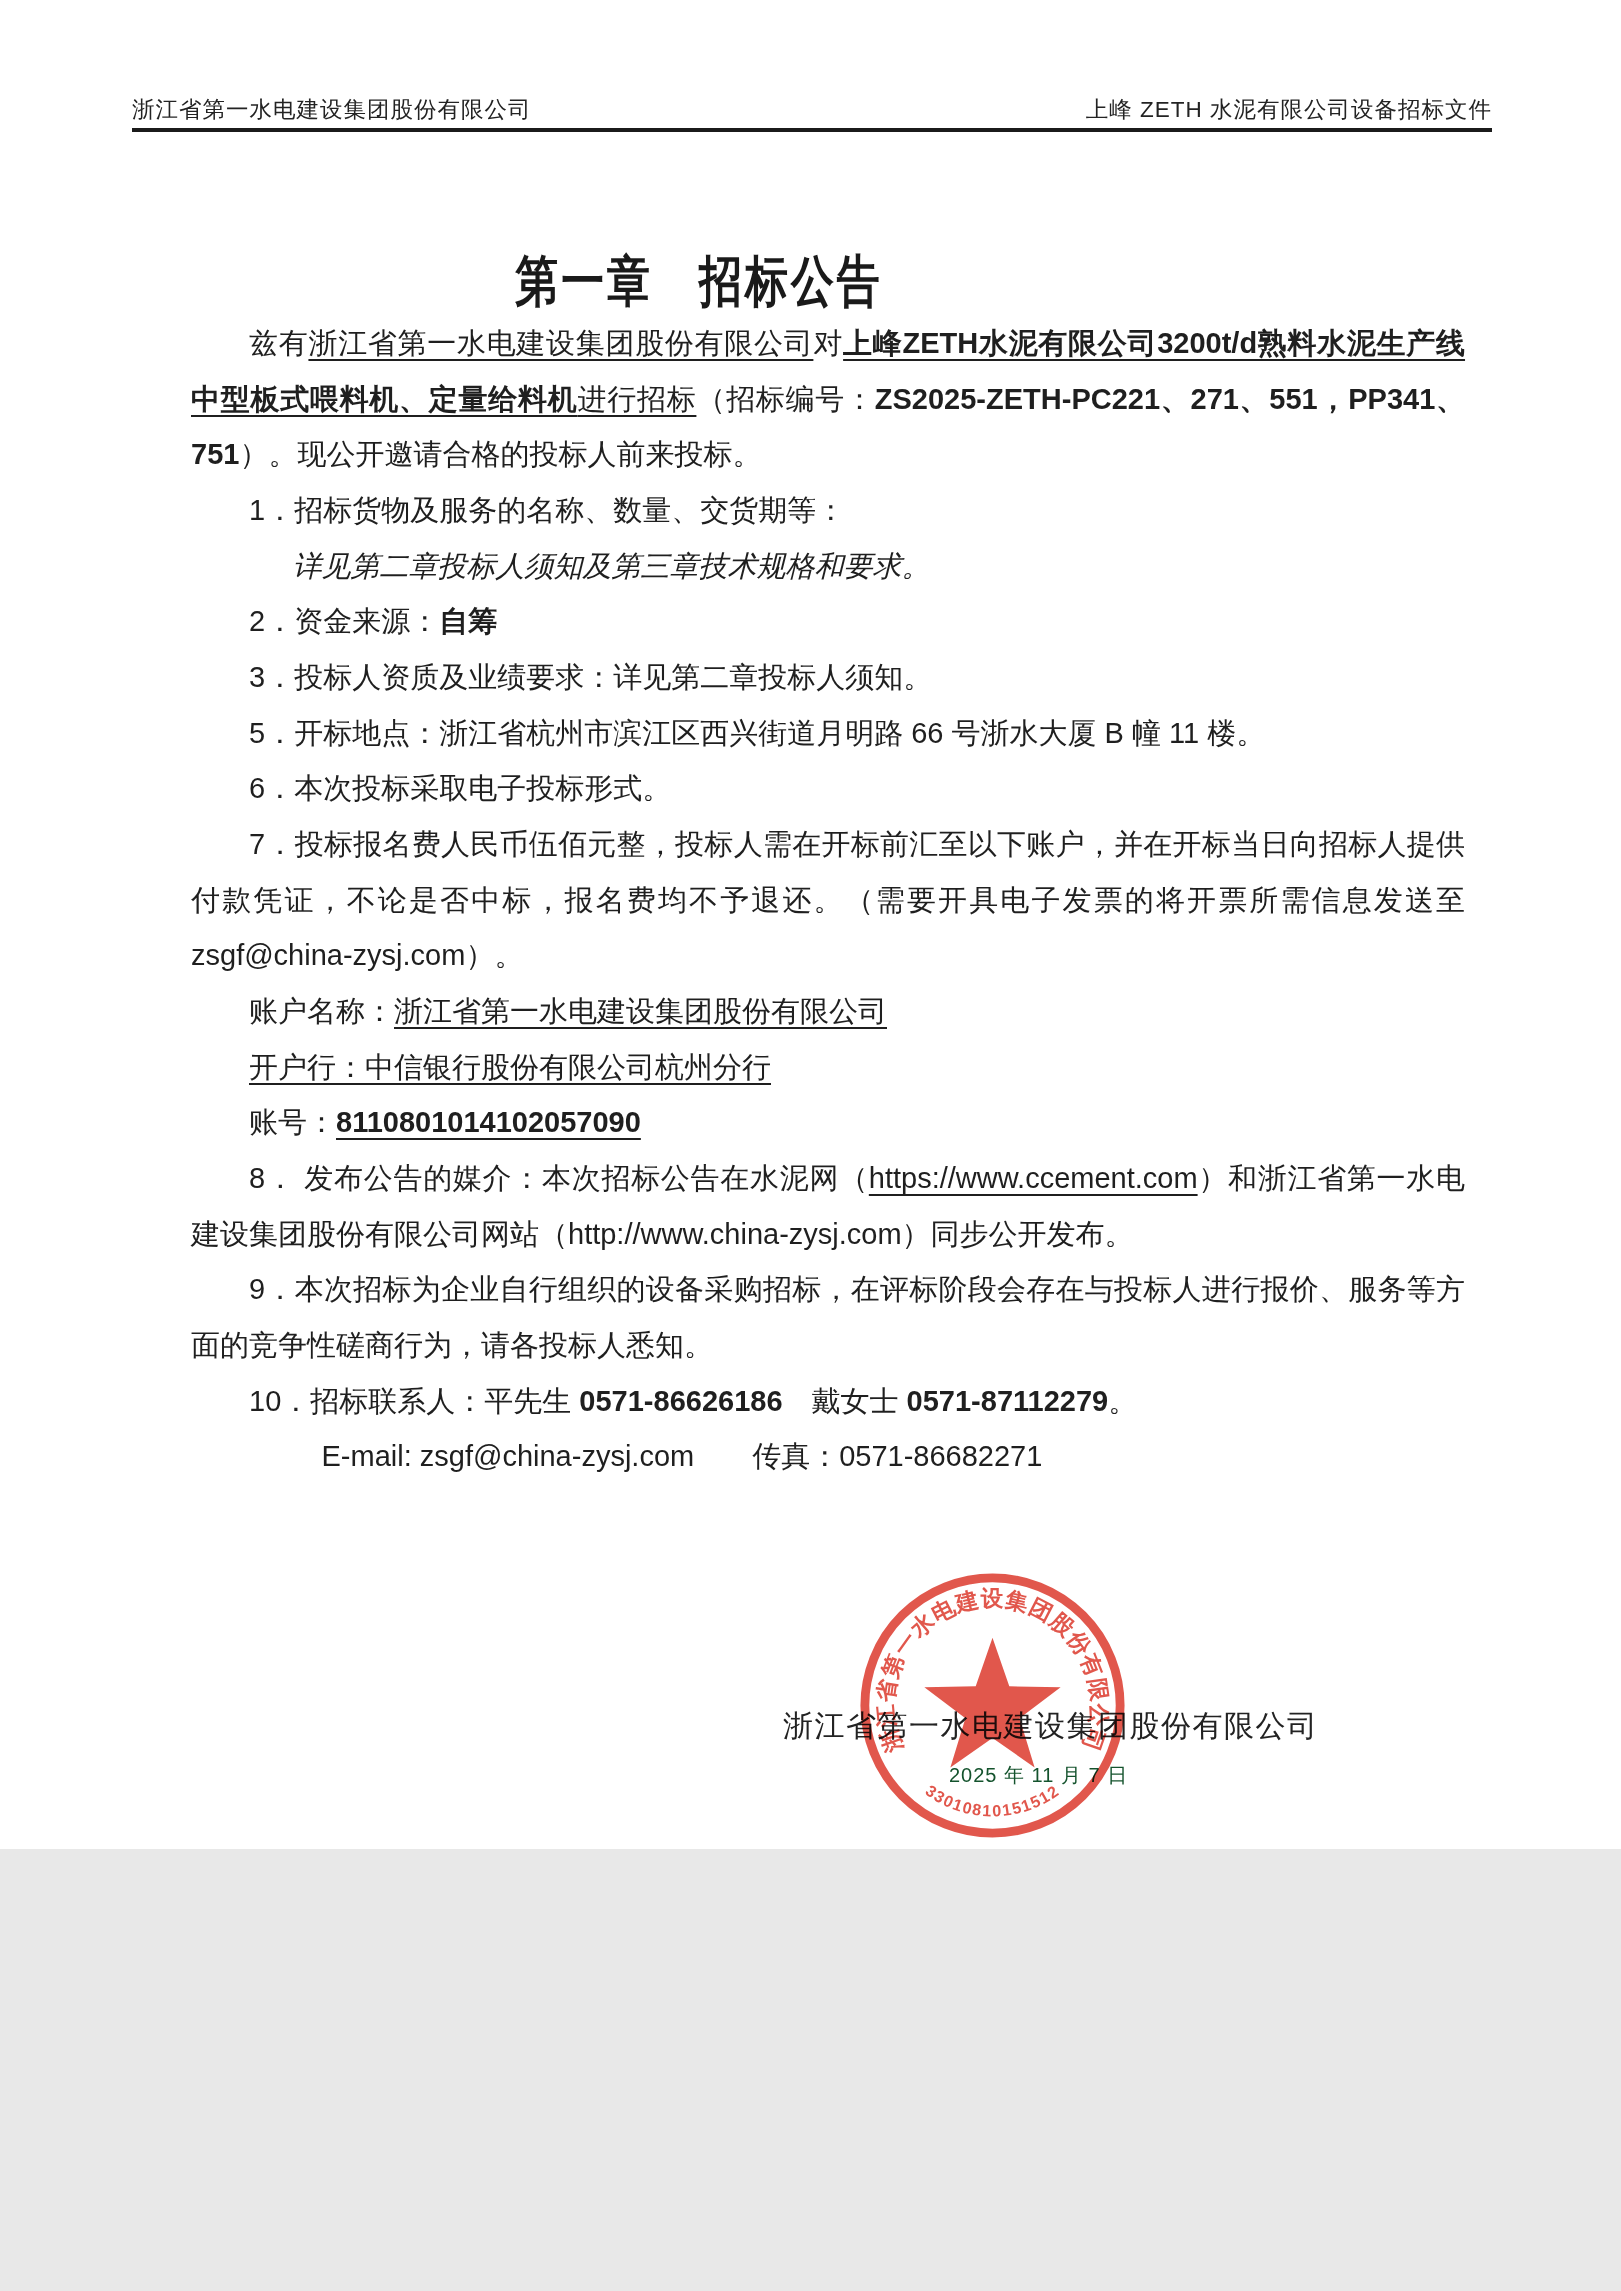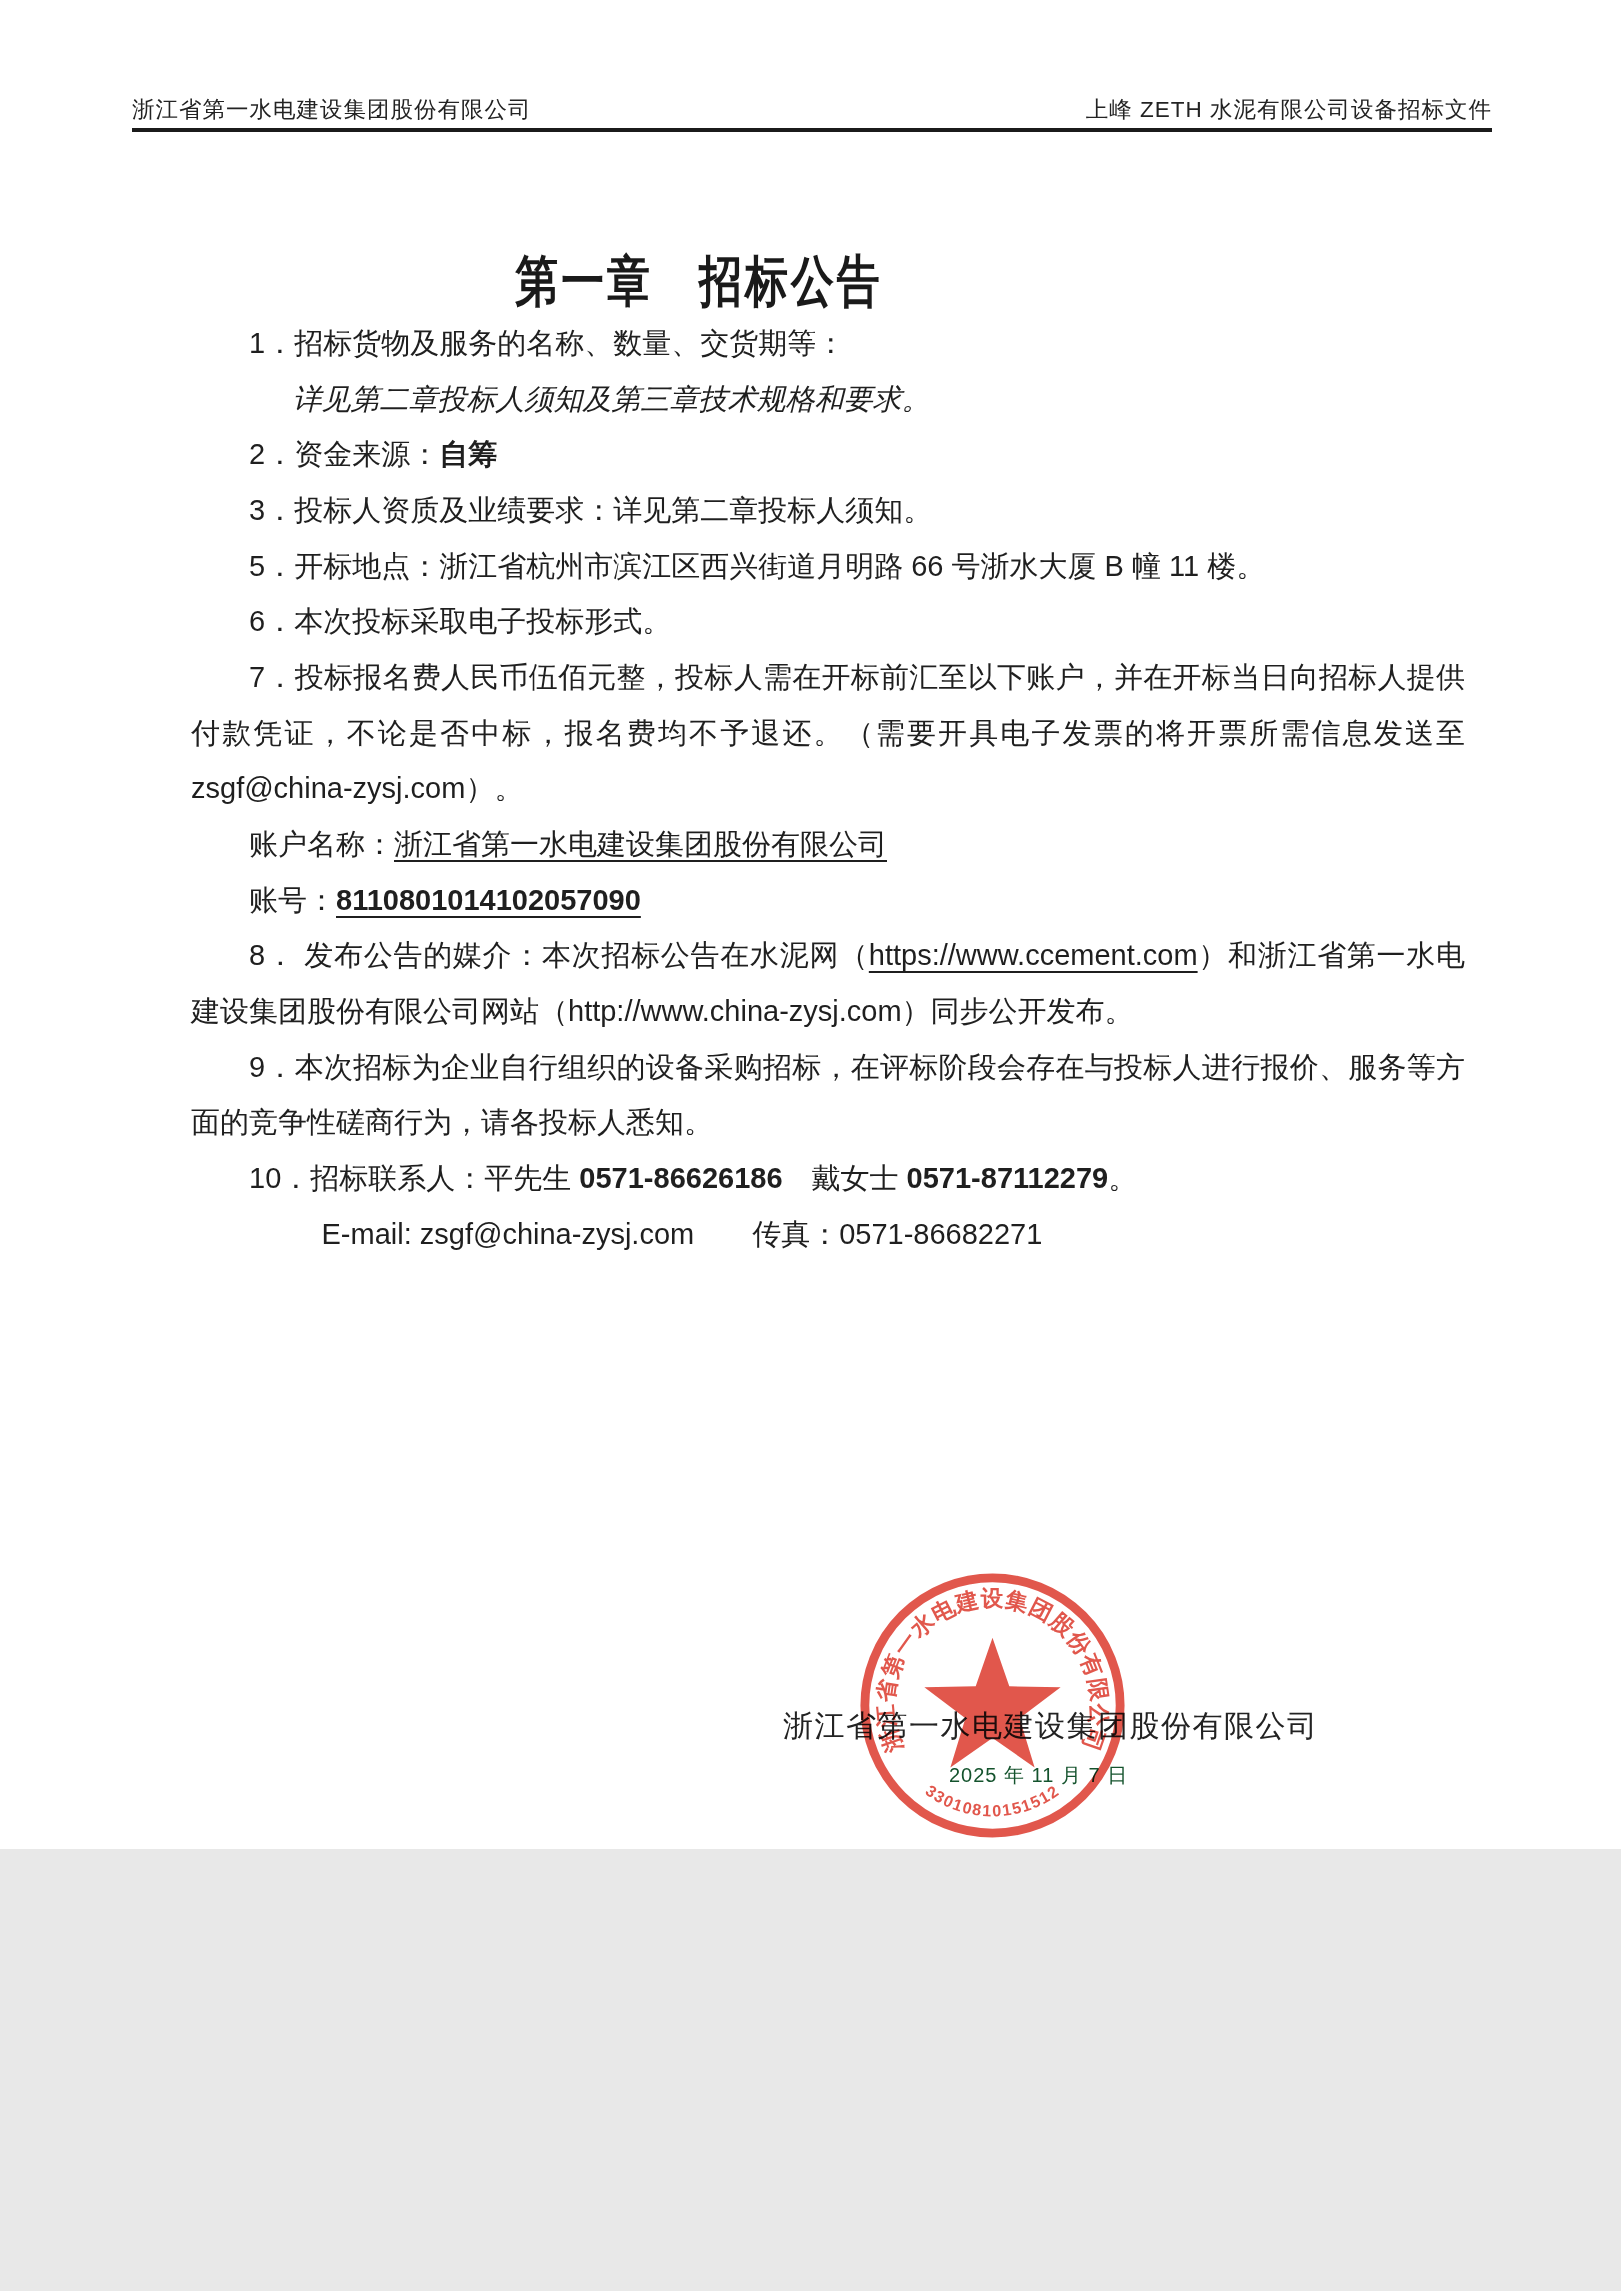--- a/index.html
+++ b/index.html
@@ -71,28 +71,30 @@
 
   <div class="hdr">
     <span>浙江省第一水电建设集团股份有限公司</span>
     <span>上峰 ZETH 水泥有限公司设备招标文件</span>
   </div>
   <div class="hdr-rule"></div>
 
   <h1 class="title">第一章　招标公告</h1>
 
   <main class="content" id="body-content">
+      <p class="para"><span>兹有</span><span class="u">浙江省第一水电建设集团股份有限公司</span><span>对</span><span class="b u">上峰ZETH水泥有限公司3200t/d熟料水泥生产线中型板式喂料机、定量给料机</span><span class="u">进行招标</span><span>（招标编号：</span><span class="b">ZS2025-ZETH-PC221、271、551，PP341、751</span><span>）。现公开邀请合格的投标人前来投标。</span></p>
       <p class="item"><span>1．招标货物及服务的名称、数量、交货期等：</span></p>
       <p class="cont"><span>详见第二章投标人须知及第三章技术规格和要求。</span></p>
       <p class="item"><span>2．资金来源：</span><span class="b">自筹</span></p>
       <p class="item"><span>3．投标人资质及业绩要求：详见第二章投标人须知。</span></p>
       <p class="item"><span>5．开标地点：浙江省杭州市滨江区西兴街道月明路 66 号浙水大厦 B 幢 11 楼。</span></p>
       <p class="item"><span>6．本次投标采取电子投标形式。</span></p>
       <p class="item"><span>7．投标报名费人民币伍佰元整，投标人需在开标前汇至以下账户，并在开标当日向招标人提供付款凭证，不论是否中标，报名费均不予退还。（需要开具电子发票的将开票所需信息发送至 zsgf@china-zysj.com）。</span></p>
       <p class="item"><span>账户名称：</span><span class="u">浙江省第一水电建设集团股份有限公司</span></p>
+      <p class="item"><span class="u">开户行：中信银行股份有限公司杭州分行</span></p>
       <p class="item"><span>账号：</span><span class="b u">8110801014102057090</span></p>
       <p class="item"><span>8． 发布公告的媒介：本次招标公告在水泥网（</span><span class="u">https://www.ccement.com</span><span>）和浙江省第一水电建设集团股份有限公司网站（http://www.china-zysj.com）同步公开发布。</span></p>
       <p class="item"><span>9．本次招标为企业自行组织的设备采购招标，在评标阶段会存在与投标人进行报价、服务等方面的竞争性磋商行为，请各投标人悉知。</span></p>
       <p class="item"><span>10．招标联系人：平先生 </span><span class="b">0571-86626186</span><span>　戴女士 </span><span class="b">0571-87112279</span><span>。</span></p>
       <p class="contact"><span>E-mail: zsgf@china-zysj.com　　传真：0571-86682271</span></p>
     </main>
 
   <div class="sig-company">浙江省第一水电建设集团股份有限公司</div>
   <div class="sig-date">2025 年 11 月 7 日</div>
 

